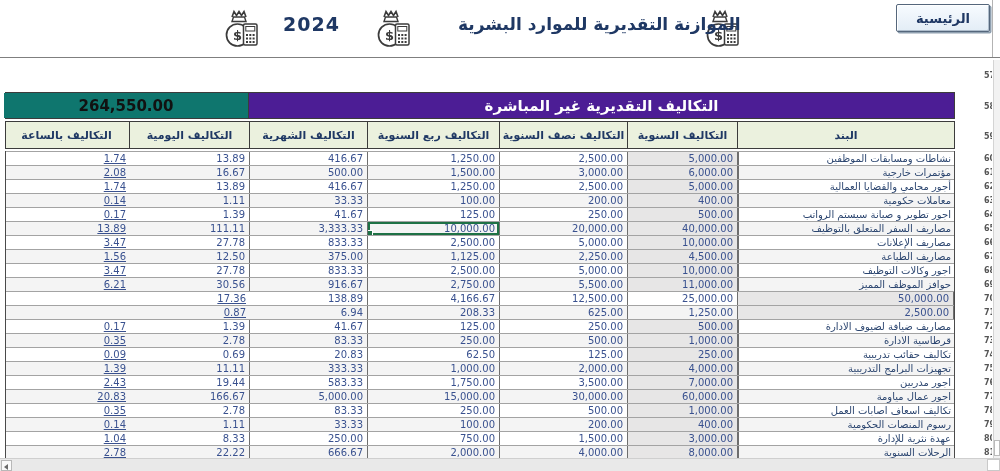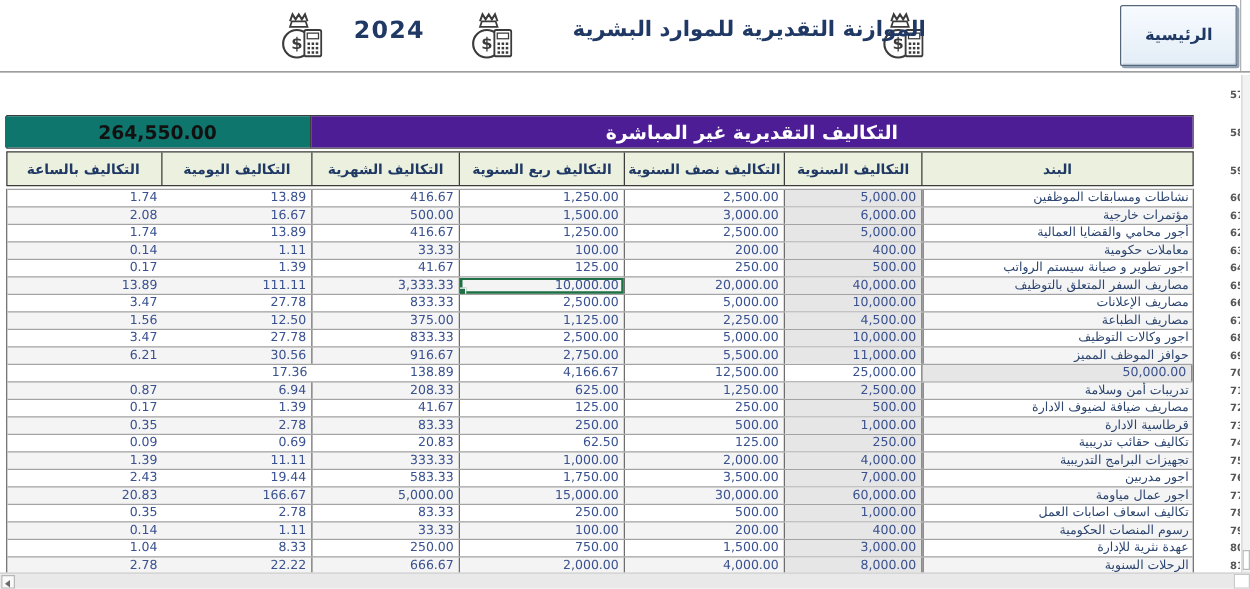--- a/index.html
+++ b/index.html
@@ -3,21 +3,21 @@
 <meta charset="utf-8">
 <style>
   * { box-sizing: border-box; margin: 0; padding: 0; }
   html,body { width:1000px; height:471px; background:#fff; overflow:hidden;
               font-family:"DejaVu Sans", sans-serif; }
   .screen { position:relative; width:1000px; height:471px; background:#fff; }
 
   
   .topbar { position:absolute; left:0; top:0; width:1000px; height:58px;
             background:#fff; border-bottom:1px solid #7f7f7f; }
-  .home-btn { position:absolute; right:10px; top:4px; width:94px; height:49px;
+  .home-btn { position:absolute; right:10px; top:4px; width:94px; height:28px;
               background:linear-gradient(#f7fbff,#e3edf6);
               border:1px solid #55677c; border-radius:2px;
               box-shadow:inset 1px 1px 0 #ffffff, inset -1px -1px 0 #aebdcc, 1.5px 1.5px 0 #8fa0b0;
               color:#1F3864; font-weight:bold; font-size:13px; cursor:pointer;
               font-family:"DejaVu Sans", sans-serif; }
   .page-title { position:absolute; left:458px; top:14px; color:#1F3864;
                 font-size:17px; font-weight:bold; direction:rtl; }
   .year-label { position:absolute; left:283px; top:13px; color:#1F3864;
                 font-size:19px; font-weight:600; letter-spacing:1px; }
   .hdr-icon { position:absolute; top:7px; width:36px; height:42px; }
@@ -39,21 +39,21 @@
            align-items:center; justify-content:center;
            border-inline-end:1px solid #3c3c3c; }
   .hcell:last-child { border-inline-end:none; }
 
   .tbody { border:1px solid #4a4a4a; border-top:none; }
   .trow { display:grid; grid-template-columns:216px 110px 128px 132px 118px 120px 124px;
           height:14px; border-top:1px solid #a3a3a3; background:#fff; }
   .trow:nth-child(even) { background:#f4f4f4; }
   .cell { font-size:10px; line-height:13px; overflow:hidden; white-space:nowrap;
           border-inline-end:1px solid #6e6e6e; cursor:cell; }
-  .cell:last-child { border-inline-end:none; }
+  .cell:last-child { border-inline-end:none;text-decoration:underline; }
   .c-item { color:#2c4670; text-align:start; padding-inline-start:3px; }
   .c-num  { color:#39518f; direction:ltr; text-align:right; padding-right:4px; }
   .c-ann  { background:#e7e6e6; }
   .selected { position:relative; box-shadow:inset 0 0 0 2px #1e7145; z-index:1; }
   .selected::after { content:''; position:absolute; left:-2px; bottom:-2px;
                      width:5px; height:5px; background:#1e7145; border:1px solid #fff; }
 
   
   .gutter { position:absolute; right:8px; top:60px; width:9px; height:399px;
             overflow:hidden; direction:ltr; text-align:left; color:#555; }
@@ -263,21 +263,20 @@
         </div>
         <div class="trow">
           <div class="cell c-num c-ann">50,000.00</div>
           <div class="cell c-num">25,000.00</div>
           <div class="cell c-num">12,500.00</div>
           <div class="cell c-num">4,166.67</div>
           <div class="cell c-num">138.89</div>
           <div class="cell c-num">17.36</div>
         </div>
         <div class="trow">
-          <div class="cell c-item">تدريبات أمن وسلامة</div>
           <div class="cell c-num c-ann">2,500.00</div>
           <div class="cell c-num">1,250.00</div>
           <div class="cell c-num">625.00</div>
           <div class="cell c-num">208.33</div>
           <div class="cell c-num">6.94</div>
           <div class="cell c-num">0.87</div>
         </div>
         <div class="trow">
           <div class="cell c-item">مصاريف ضيافة لضيوف الادارة</div>
           <div class="cell c-num c-ann">500.00</div>

